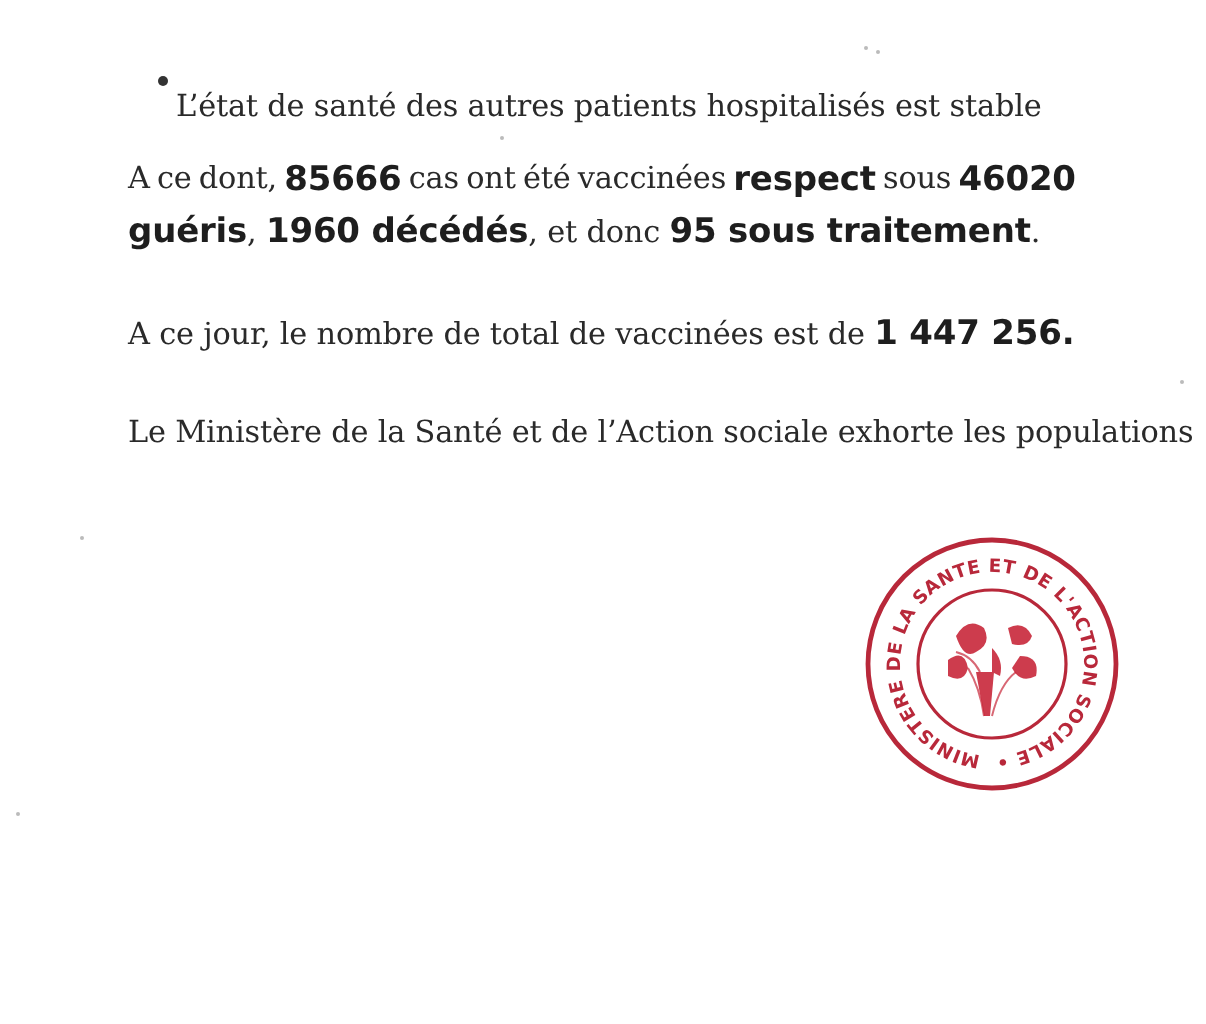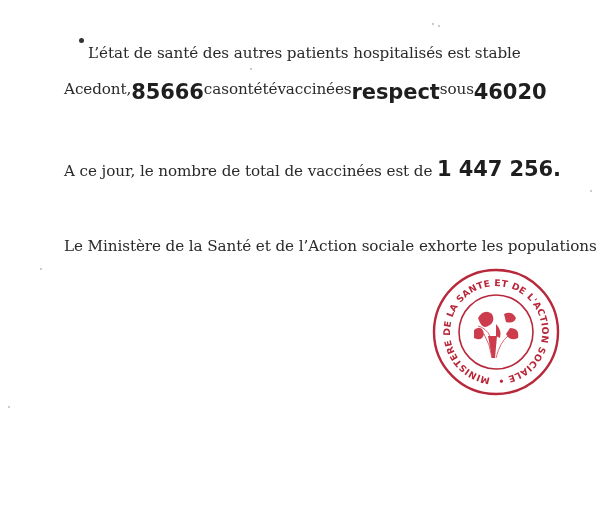--- a/index.html
+++ b/index.html
@@ -2,21 +2,21 @@
 <html><head>
 <meta charset="utf-8">
 <style>
   html, body { margin: 0; padding: 0; }
   body {
     width: 603px; height: 512px; background: #ffffff; position: relative; overflow: hidden;
     font-family: "DejaVu Serif", "Liberation Serif", serif; color: #2a2a2a;
   }
   .doc { position: absolute; left: 0; top: 0; width: 603px; height: 512px; }
   .line { position: absolute; left: 64px; font-size: 15.2px; white-space: nowrap; letter-spacing: -0.1px; }
-  .b { font-family: "DejaVu Sans", "Liberation Sans", sans-serif; font-weight: bold; color: #1e1e1e; font-size: 21px; }
+  .b { font-family: "DejaVu Sans", "Liberation Sans", sans-serif; font-weight: bold; color: #1e1e1e; font-size: 17px; }
   .bullet-line { left: 88px; top: 44px; }
   .bullet { position: absolute; left: 79px; top: 38px; width: 5px; height: 5px; border-radius: 50%; background: #333; }
   .justify { width: 474px; display: flex; justify-content: space-between; }
   .stamp { position: absolute; left: 430px; top: 266px; width: 132px; height: 132px; }
   .speck { position: absolute; width: 2px; height: 2px; background: #bbb; border-radius: 50%; }
 </style>
 </head>
 <body>
 
 <div class="doc">
@@ -31,26 +31,29 @@
     <span class="b">85666</span>
     <span>cas</span>
     <span>ont</span>
     <span>été</span>
     <span>vaccinées</span>
     <span class="b">respect</span>
     <span>sous</span>
     <span class="b">46020</span>
   </div>
 
+  <div class="line" style="top:106px;">
+    <span class="b">guéris</span><span>, </span><span class="b">1960 décédés</span><span>, et donc </span><span class="b">95 sous traitement</span><span>.</span>
+  </div>
 
   <div class="line" style="top:157px;">
     <span>A ce jour, le nombre de total de vaccinées est de </span><span class="b">1 447 256.</span>
   </div>
 
-  <div class="line" style="top:207px;margin-top:30px;">Le Ministère de la Santé et de l’Action sociale exhorte les populations</div>
+  <div class="line" style="top:207px;">Le Ministère de la Santé et de l’Action sociale exhorte les populations</div>
 
   <svg class="stamp" viewBox="0 0 132 132">
     <defs>
       <path id="arcTop" d="M 20 66 A 46 46 0 0 1 112 66"></path>
       <path id="arcFull" d="M 66 112 A 46 46 0 1 1 66.1 112"></path>
       <path id="arcLeftBottom" d="M 22 45 A 47 47 0 0 0 114 80"></path>
     </defs>
     <circle cx="66" cy="66" r="62" fill="none" stroke="#b8283a" stroke-width="2.4"></circle>
     <circle cx="66" cy="66" r="37" fill="none" stroke="#b8283a" stroke-width="1.6"></circle>
     <text font-family="DejaVu Sans, sans-serif" font-size="9.2" font-weight="bold" fill="#b8283a" letter-spacing="0.3">

